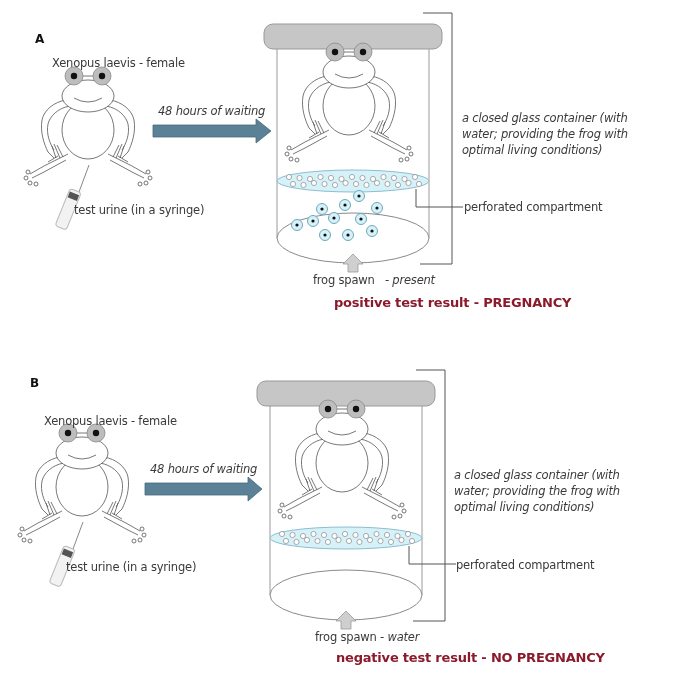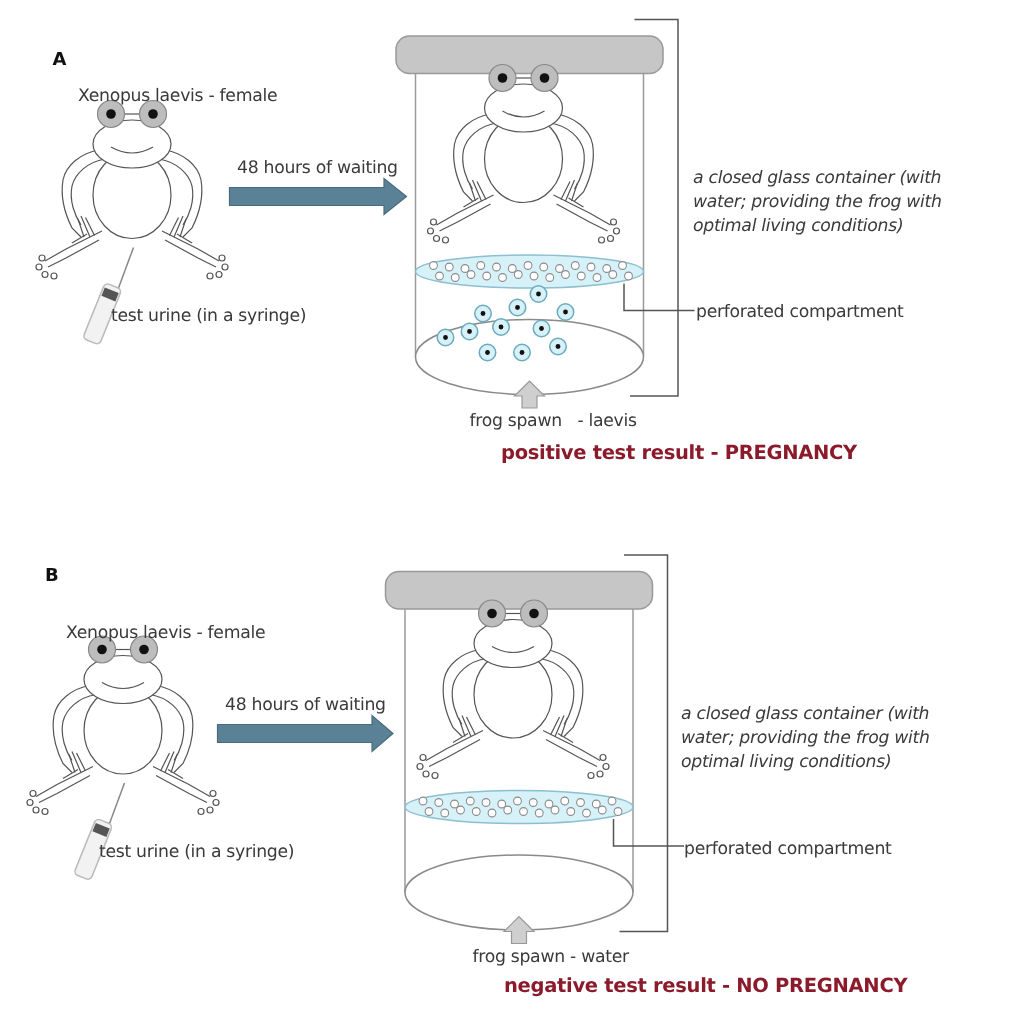--- a/index.html
+++ b/index.html
@@ -4,21 +4,21 @@
   <style>
     html, body { margin: 0; padding: 0; background: #ffffff; }
     body { width: 675px; height: 686px; position: relative; overflow: hidden;
            font-family: "DejaVu Sans", "Liberation Sans", sans-serif; color: #333333; }
     .panel { position: absolute; left: 0; width: 675px; height: 343px; }
     #panel-a { top: 0; }
     #panel-b { top: 359px; }
     svg.art { position: absolute; left: 0; top: 0; width: 675px; height: 343px; overflow: visible; }
     .lbl { position: absolute; white-space: nowrap; font-size: 11.5px; line-height: 14px; color: #3a3a3a; letter-spacing: -0.2px; }
     .panel-letter { font-weight: bold; font-size: 12px; color: #111; }
-    .italic { }
+    .italic { font-style: italic; }
     .result { font-weight: bold; font-size: 13px; color: #8b1a2b; }
     .container-desc { white-space: normal; width: 200px; line-height: 16px; font-style: italic; }
   </style>
 </head>
 <body>
 
 <div class="panel" id="panel-a">
   <svg class="art">
     <g class="frog" transform="translate(88,128)">
         <g transform="scale(1)">
@@ -140,21 +140,21 @@
       </g>
   </svg>
   <div class="lbl panel-letter" style="left:35px;top:32px;">A</div>
   <div class="lbl" style="left:52px;top:56px;">Xenopus laevis - female</div>
   <div class="lbl italic" style="left:158px;top:104px;">48 hours of waiting</div>
   <div class="lbl" style="left:74px;top:203px;">test urine (in a syringe)</div>
   <div class="lbl container-desc" style="left:462px;top:110px;">a closed glass container (with water; providing the frog with optimal living conditions)</div>
   <div class="lbl" style="left:464px;top:200px;">perforated compartment</div>
   <div class="lbl" style="left:313px;top:273px;">
     <span>frog spawn</span>&nbsp;&nbsp;
-    <span class="italic">- laevis</span>
+    <span class="italic">- present</span>
   </div>
   <div class="lbl result" style="left:334px;top:296px;">positive test result - PREGNANCY</div>
 </div>
 
 <div class="panel" id="panel-b">
   <svg class="art">
     <g class="frog" transform="translate(82,126)">
         <g transform="scale(1)">
           <path d="M-22,-28 C-34,-26 -44,-18 -46,-8 C-48,4 -44,16 -40,24 L-34,30 M-18,-22 C-30,-20 -38,-12 -40,-4 C-42,6 -38,16 -34,22" fill="none" stroke="#555" stroke-width="0.8"></path>
           <path d="M22,-28 C34,-26 44,-18 46,-8 C48,4 44,16 40,24 L34,30 M18,-22 C30,-20 38,-12 40,-4 C42,6 38,16 34,22" fill="none" stroke="#555" stroke-width="0.8"></path>

